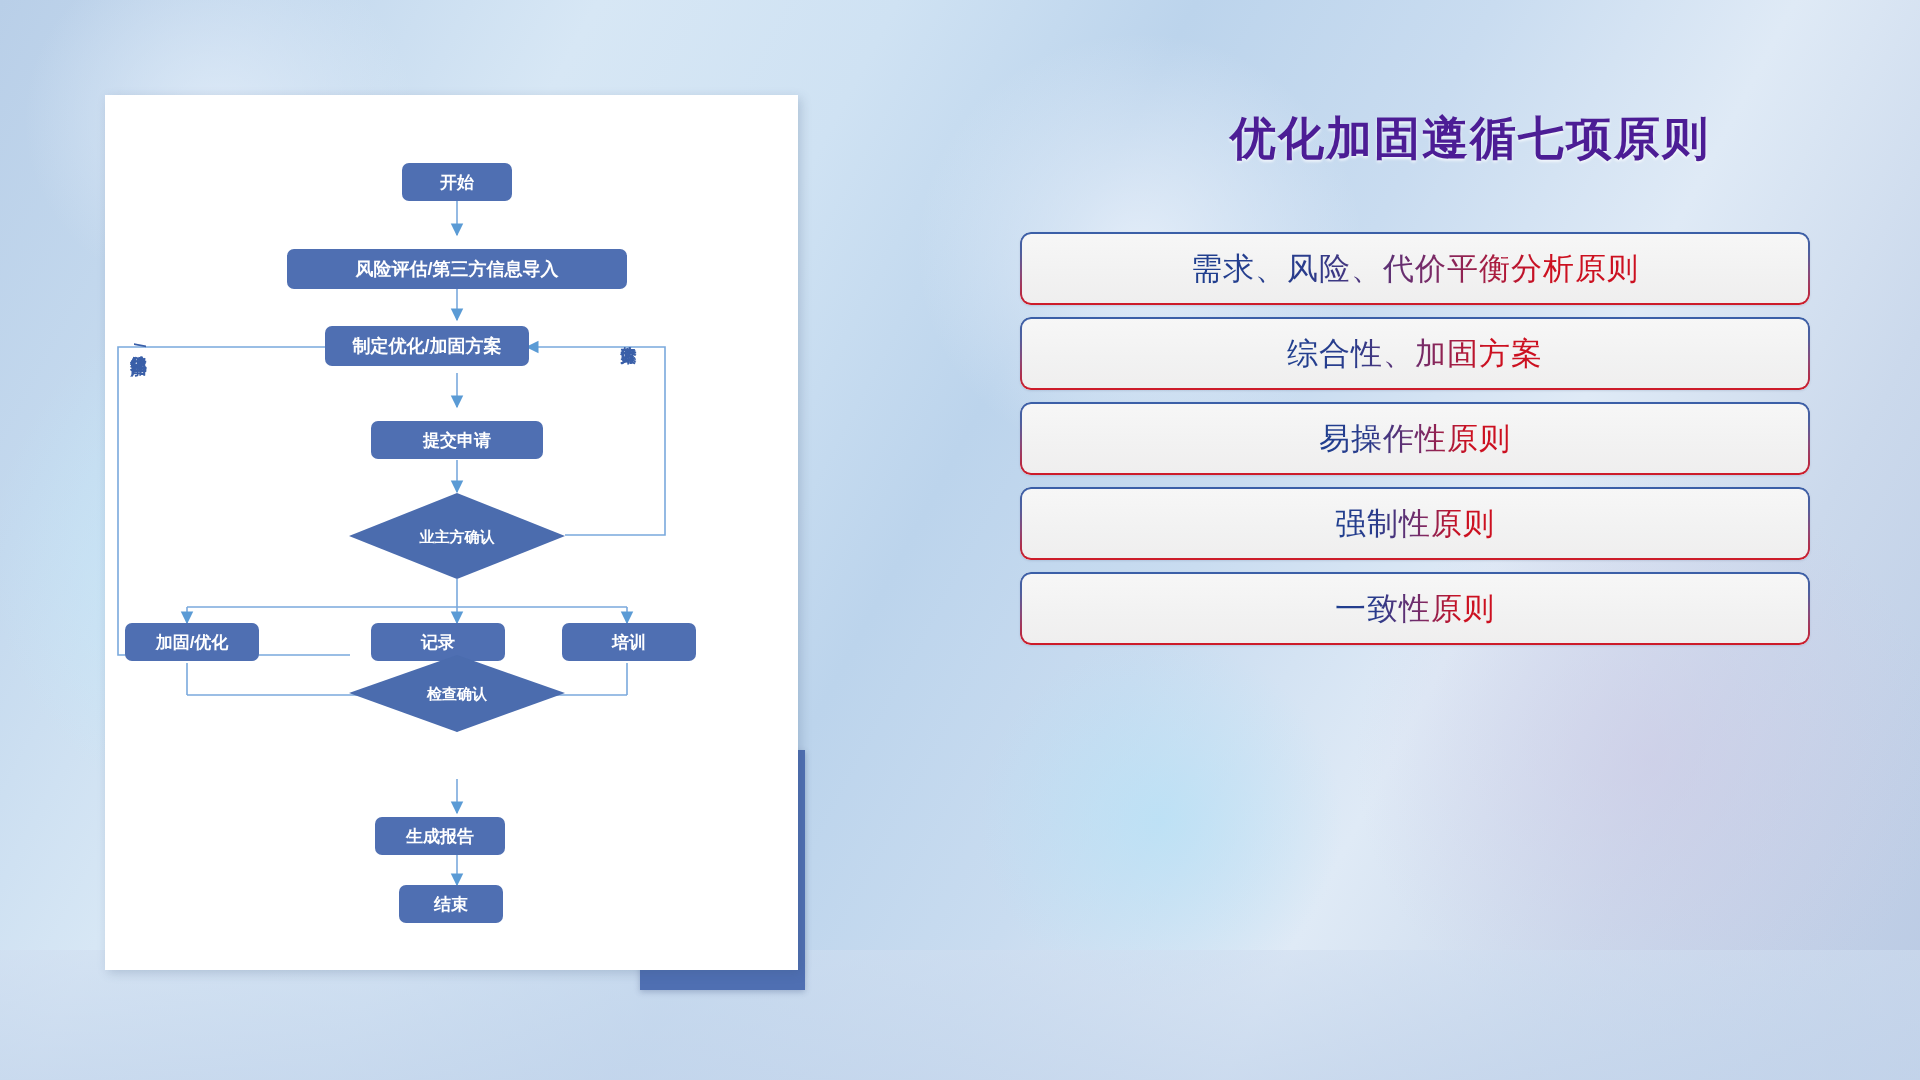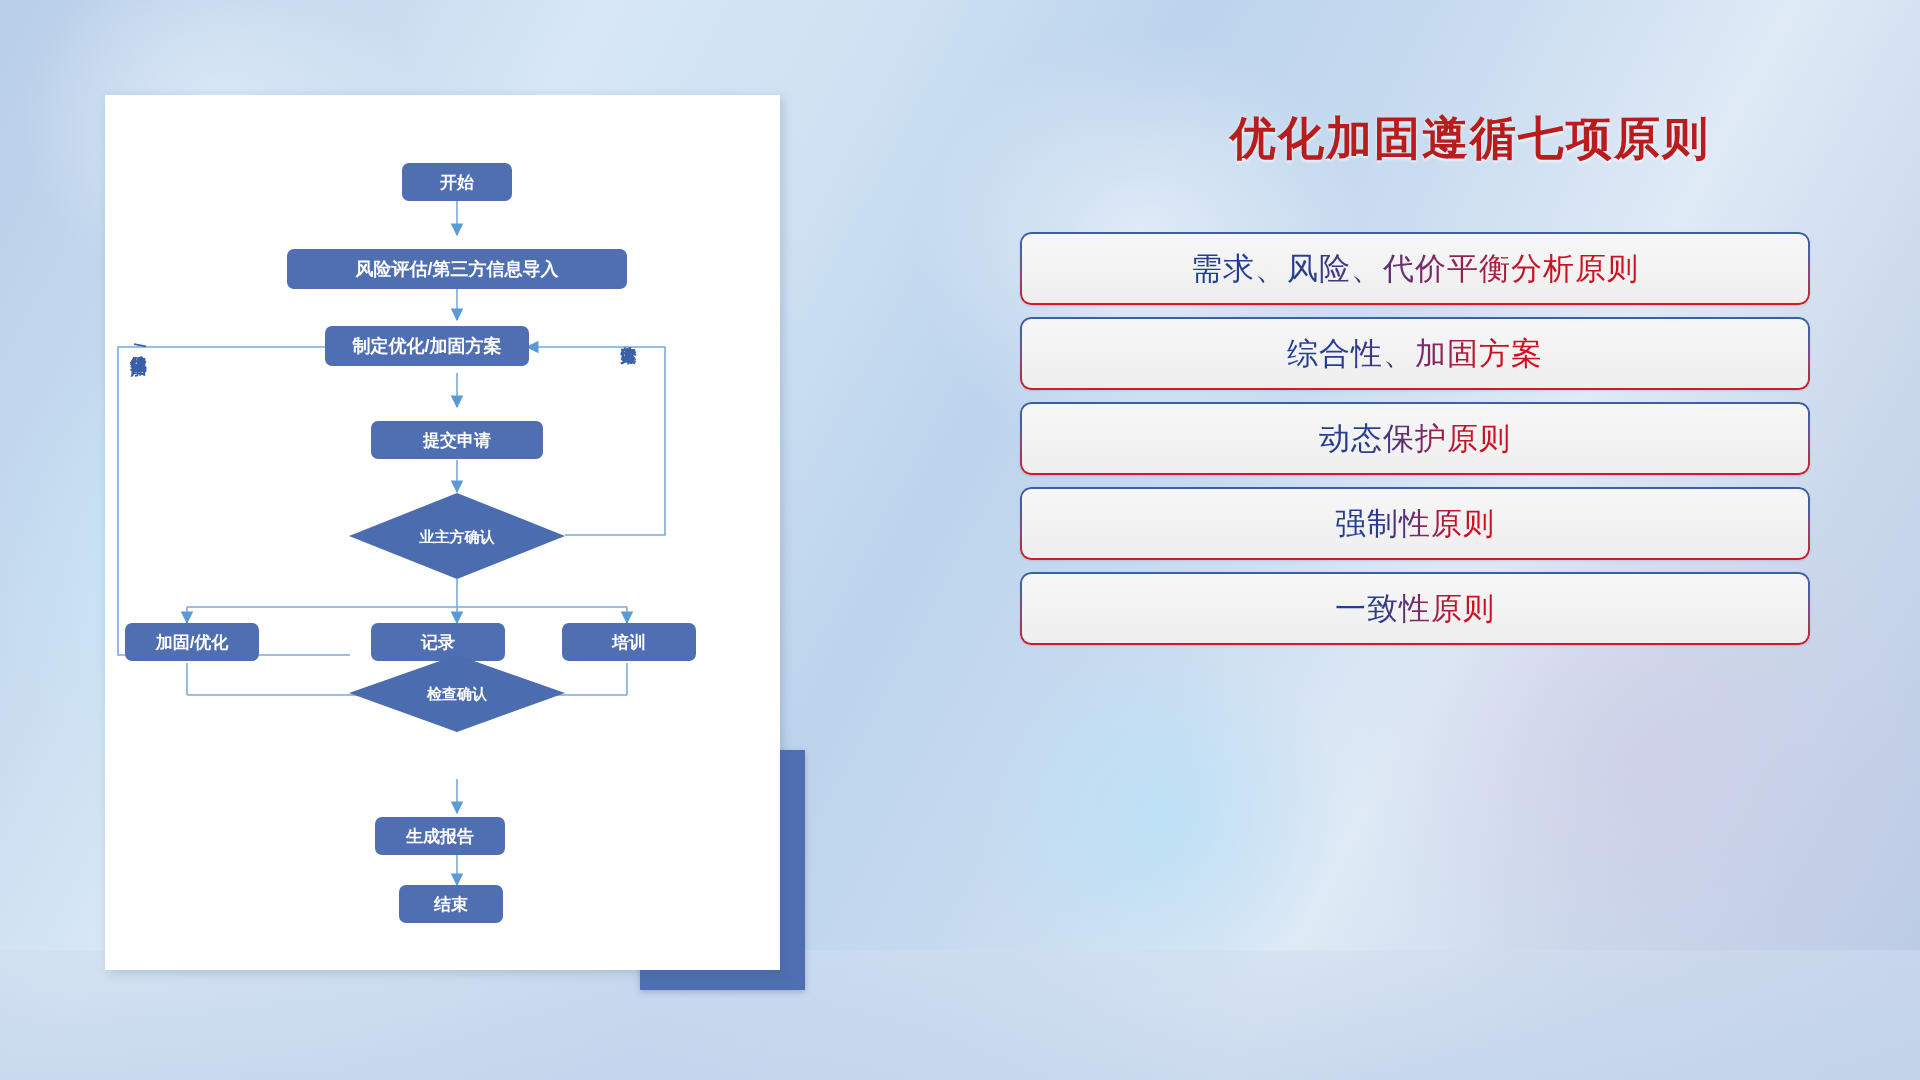--- a/index.html
+++ b/index.html
@@ -46,29 +46,30 @@
   
   .accent-block{
     position:absolute;left:640px;top:750px;width:165px;height:240px;
     background:#4f6fb2;
     box-shadow:0 2px 6px rgba(40,60,110,.28);
   }
   .flow-card{
     position:absolute;left:105px;top:95px;width:675px;height:875px;
     background:#ffffff;
     box-shadow:3px 3px 10px rgba(60,80,120,.22);
+    padding-left:18px;
   }
   .flow-svg{position:absolute;left:0;top:0;}
 
   
   .right-panel{position:absolute;left:1020px;top:0;width:900px;height:1080px;}
   .panel-title{
     position:absolute;left:0;top:108px;width:900px;text-align:center;
     font-size:46px;font-weight:bold;letter-spacing:2px;
-    color:#b91c1c;
+    color:#4c1d95;
     text-shadow:0 2px 3px rgba(255,255,255,.75);
     white-space:nowrap;
   }
   .principles{
     position:absolute;left:0;top:232px;width:900px;
     display:flex;flex-direction:column;gap:12px;
   }
   .p-item{
     position:relative;width:790px;height:73px;
     display:flex;align-items:center;justify-content:center;
@@ -218,21 +219,21 @@
     <div class="panel-title">优化加固遵循七项原则</div>
 
     <div class="principles">
       <div class="p-item">
         <span class="p-text">需求、风险、代价平衡分析原则</span>
       </div>
       <div class="p-item">
         <span class="p-text">综合性、加固方案</span>
       </div>
       <div class="p-item">
-        <span class="p-text">动态保护原则</span>
+        <span class="p-text">易操作性原则</span>
       </div>
       <div class="p-item">
         <span class="p-text">强制性原则</span>
       </div>
       <div class="p-item">
         <span class="p-text">一致性原则</span>
       </div>
     </div>
   </div>
 

